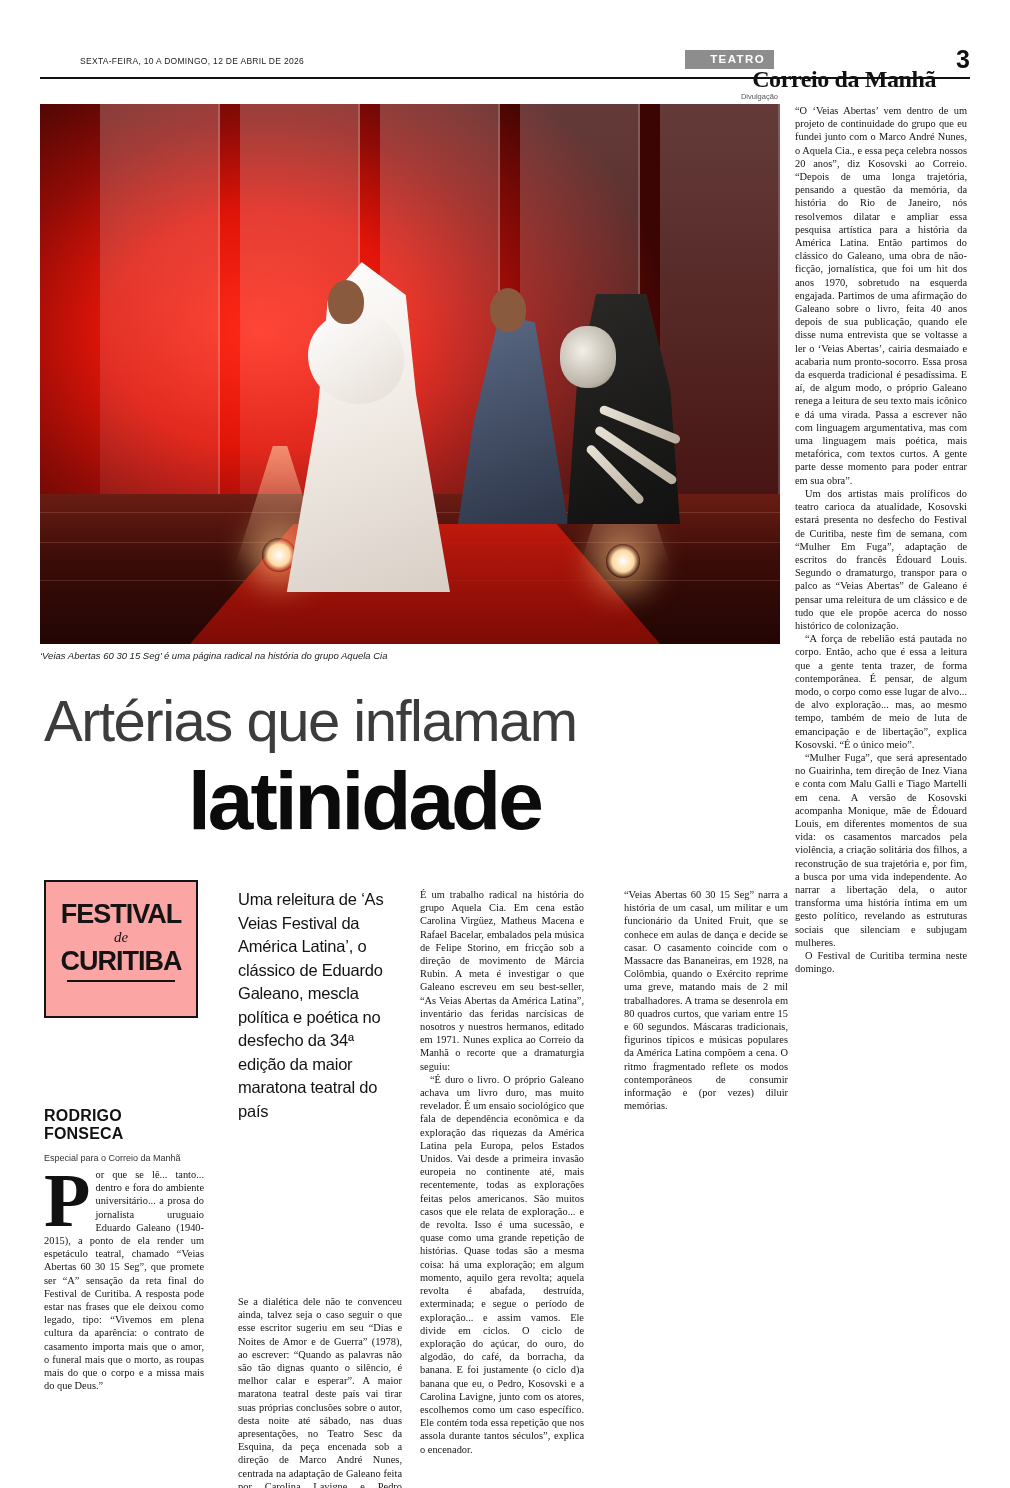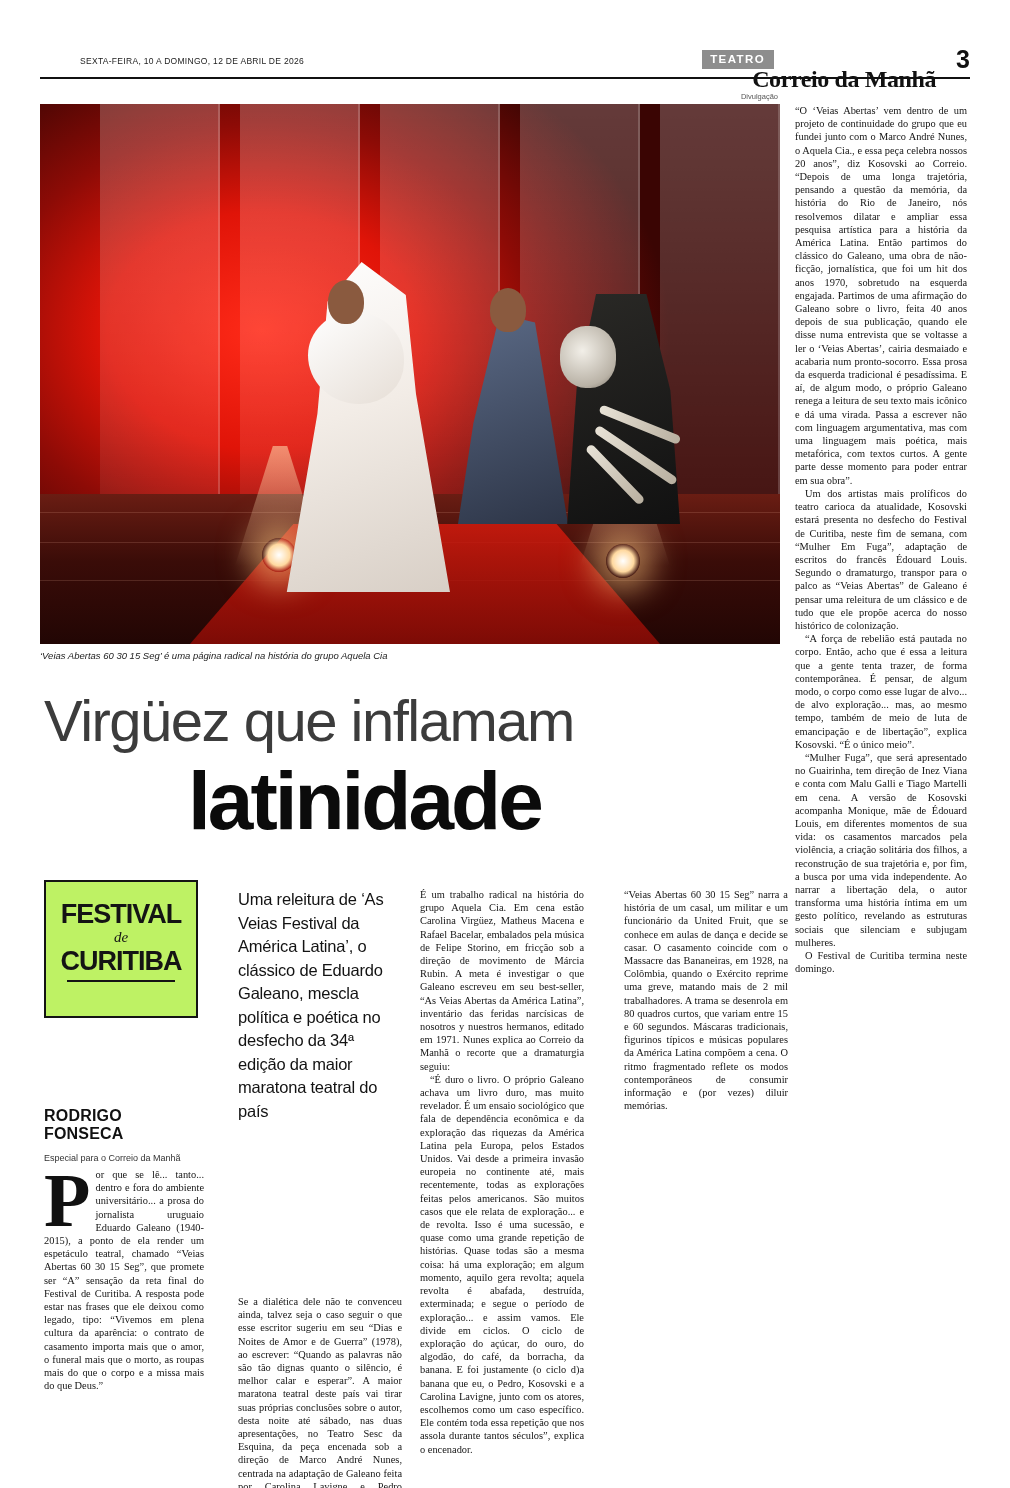--- a/index.html
+++ b/index.html
@@ -46,21 +46,21 @@
   .masthead-section {
     position: absolute;
     right: 196px;
     top: 2px;
     background: #8d8d8d;
     color: #fff;
     font-family: "Liberation Sans", sans-serif;
     font-weight: bold;
     font-size: 11.5px;
     letter-spacing: 1.4px;
-    padding: 3px 9px 4px 8px;
+    padding: 3px 9px 4px 25px;
   }
   .masthead-title {
     position: absolute;
     right: 34px;
     top: -2px;
     font-family: "Liberation Serif", serif;
     font-weight: bold;
     font-size: 24px;
     letter-spacing: -0.4px;
     color: #111;
@@ -221,21 +221,21 @@
   }
 
   
   .logo {
     position: absolute;
     left: 44px;
     top: 880px;
     width: 150px;
     height: 134px;
     border: 2px solid #141414;
-    background: #bef264;
+    background: #fca5a5;
     text-align: center;
     font-family: "Liberation Sans", sans-serif;
     color: #141414;
     overflow: hidden;
   }
   .logo-l1 { font-weight: bold; font-size: 27px; letter-spacing: -1px; margin-top: 18px; line-height: 28px; }
   .logo-de { font-style: italic; font-family: "Liberation Serif", serif; font-size: 15px; line-height: 18px; }
   .logo-l2 { font-weight: bold; font-size: 27px; letter-spacing: -1px; line-height: 30px; }
   .logo-rule { width: 108px; height: 2px; background: #141414; margin: 4px auto 0 auto; }
 
@@ -346,21 +346,21 @@
 
       <div class="suit"></div>
       <div class="mask"></div>
       <div class="bone" style="left:560px; top:300px; width:86px; transform:rotate(22deg);"></div>
       <div class="bone" style="left:556px; top:320px; width:96px; transform:rotate(34deg);"></div>
       <div class="bone" style="left:548px; top:338px; width:78px; transform:rotate(46deg);"></div>
     </div>
   </div>
   <div class="caption">‘Veias Abertas 60 30 15 Seg’ é uma página radical na história do grupo Aquela Cia</div>
 
-  <div class="headline1">Virgüez que inflamam</div>
+  <div class="headline1">Artérias que inflamam</div>
   <div class="headline2">latinidade</div>
 
   <div class="logo">
     <div class="logo-l1">FESTIVAL</div>
     <div class="logo-de">de</div>
     <div class="logo-l2">CURITIBA</div>
     <div class="logo-rule"></div>
   </div>
 
   <div class="byline">

